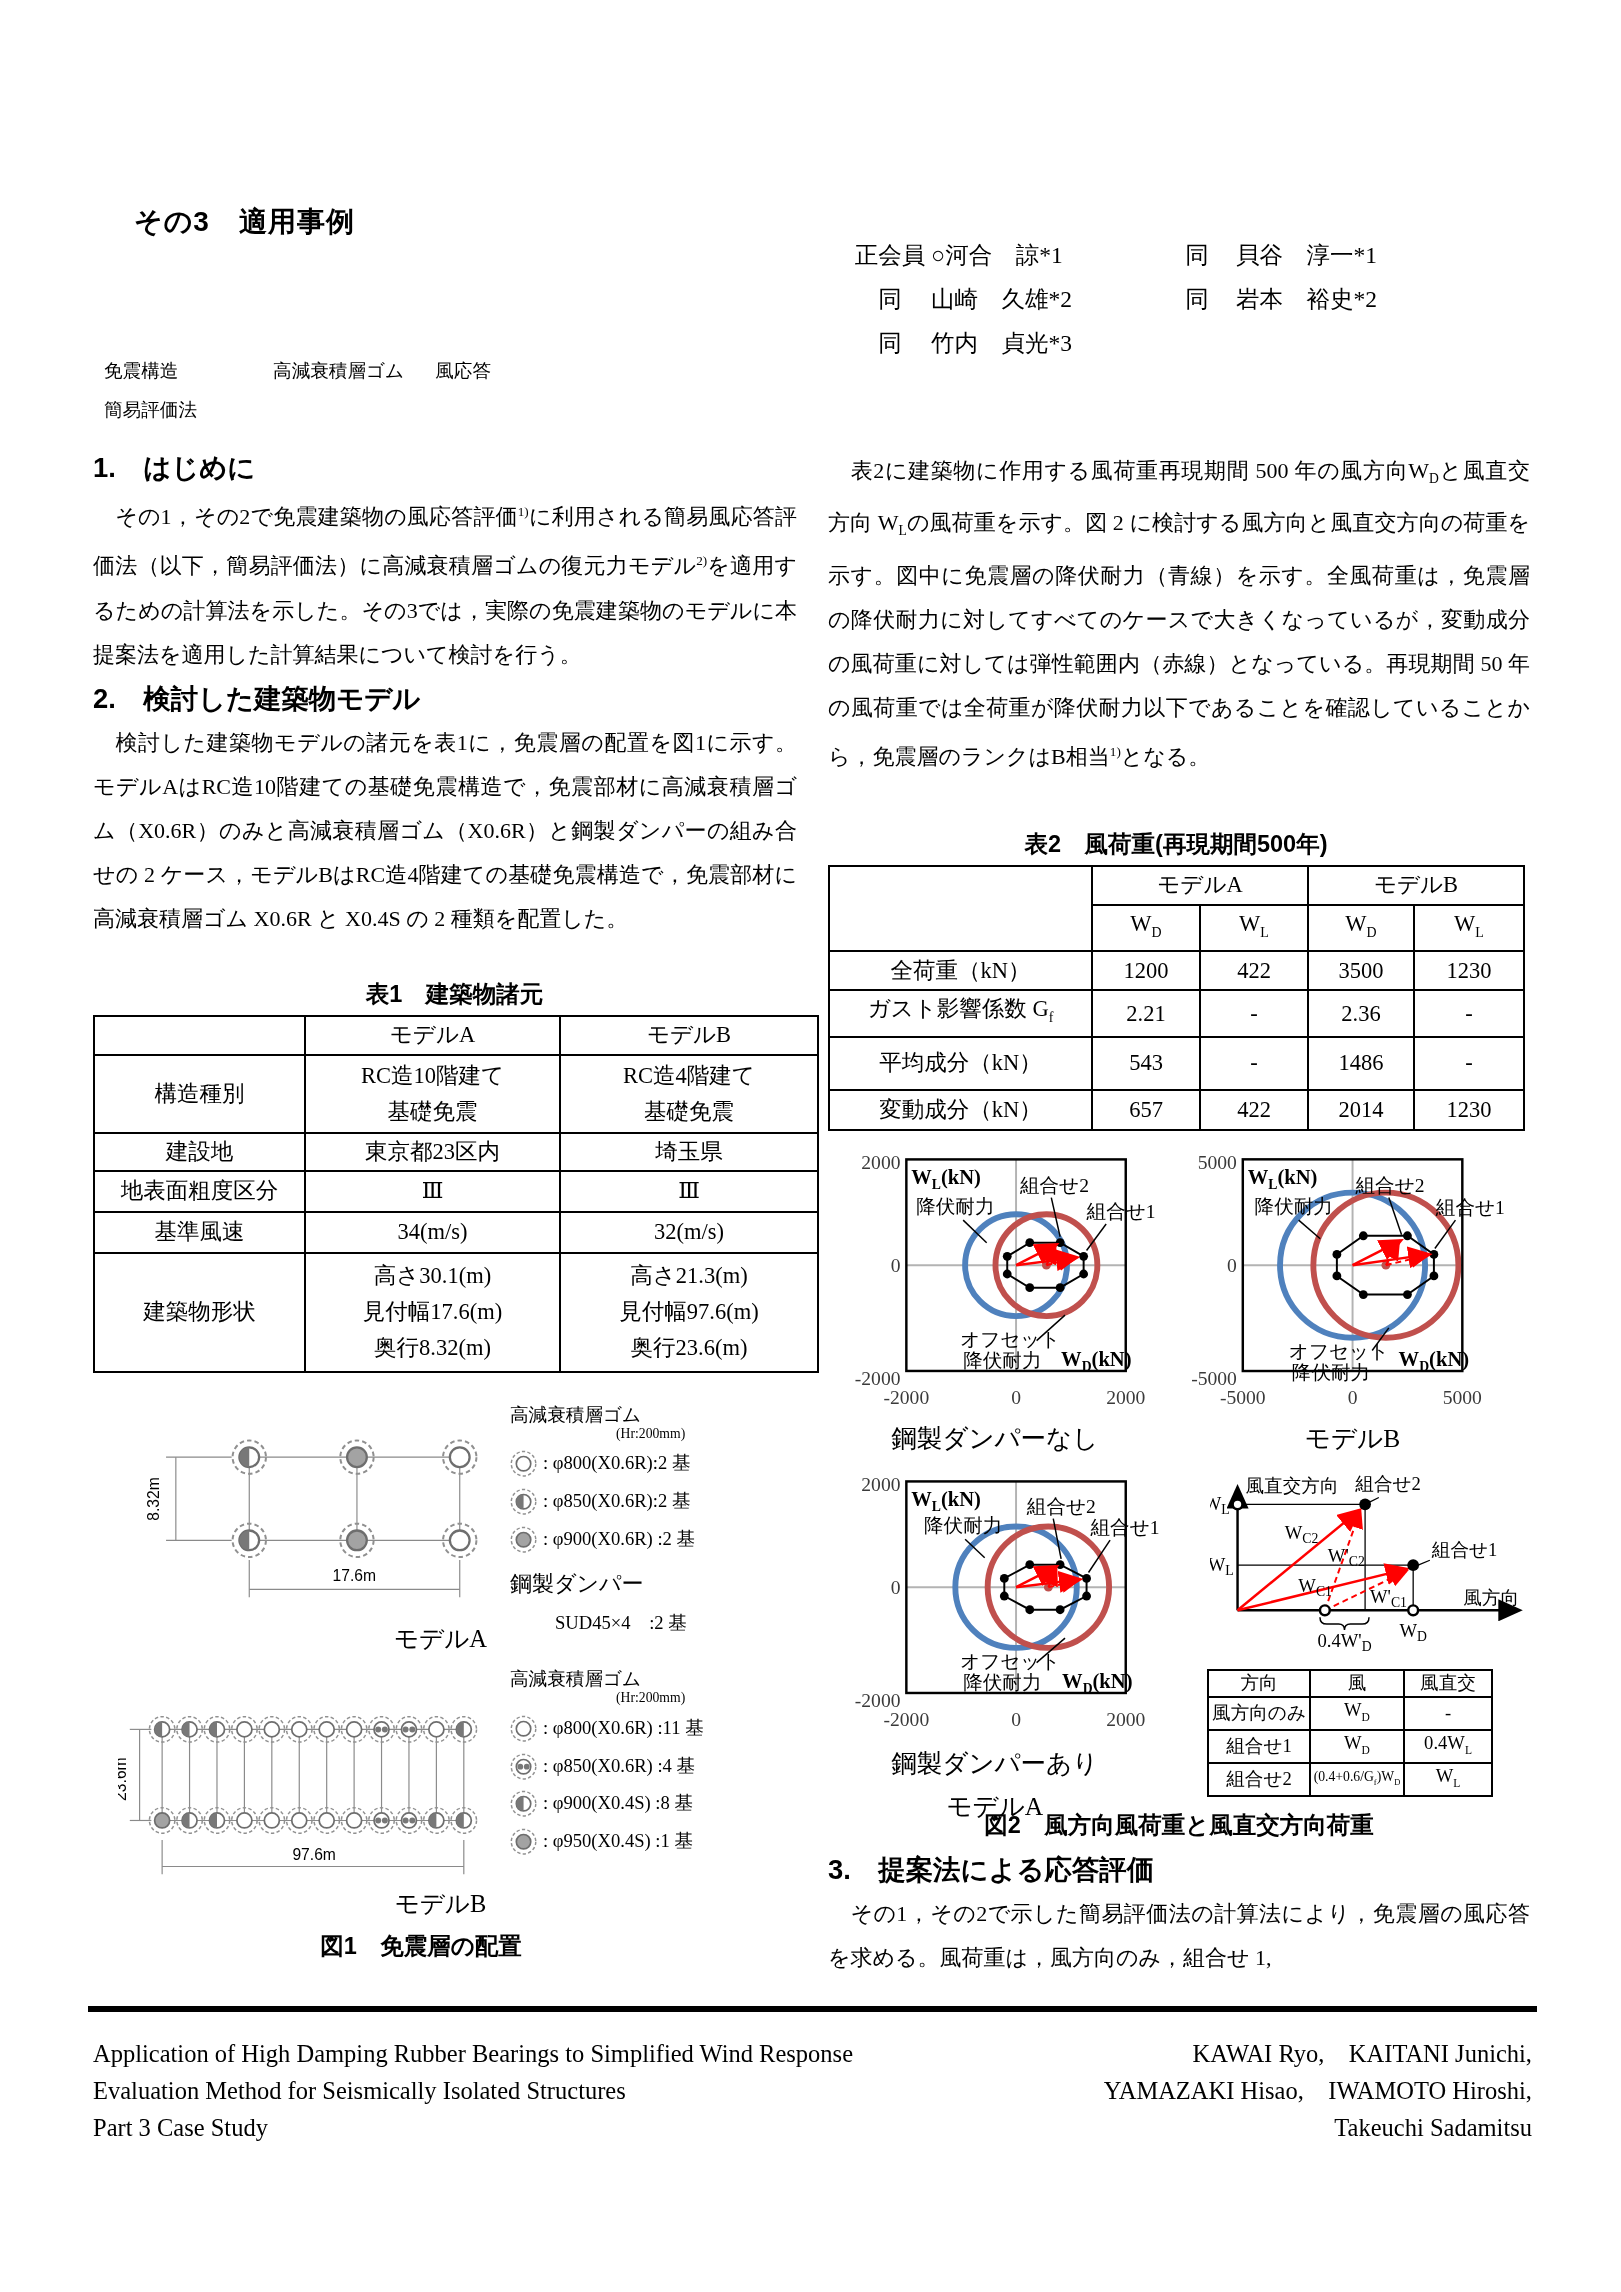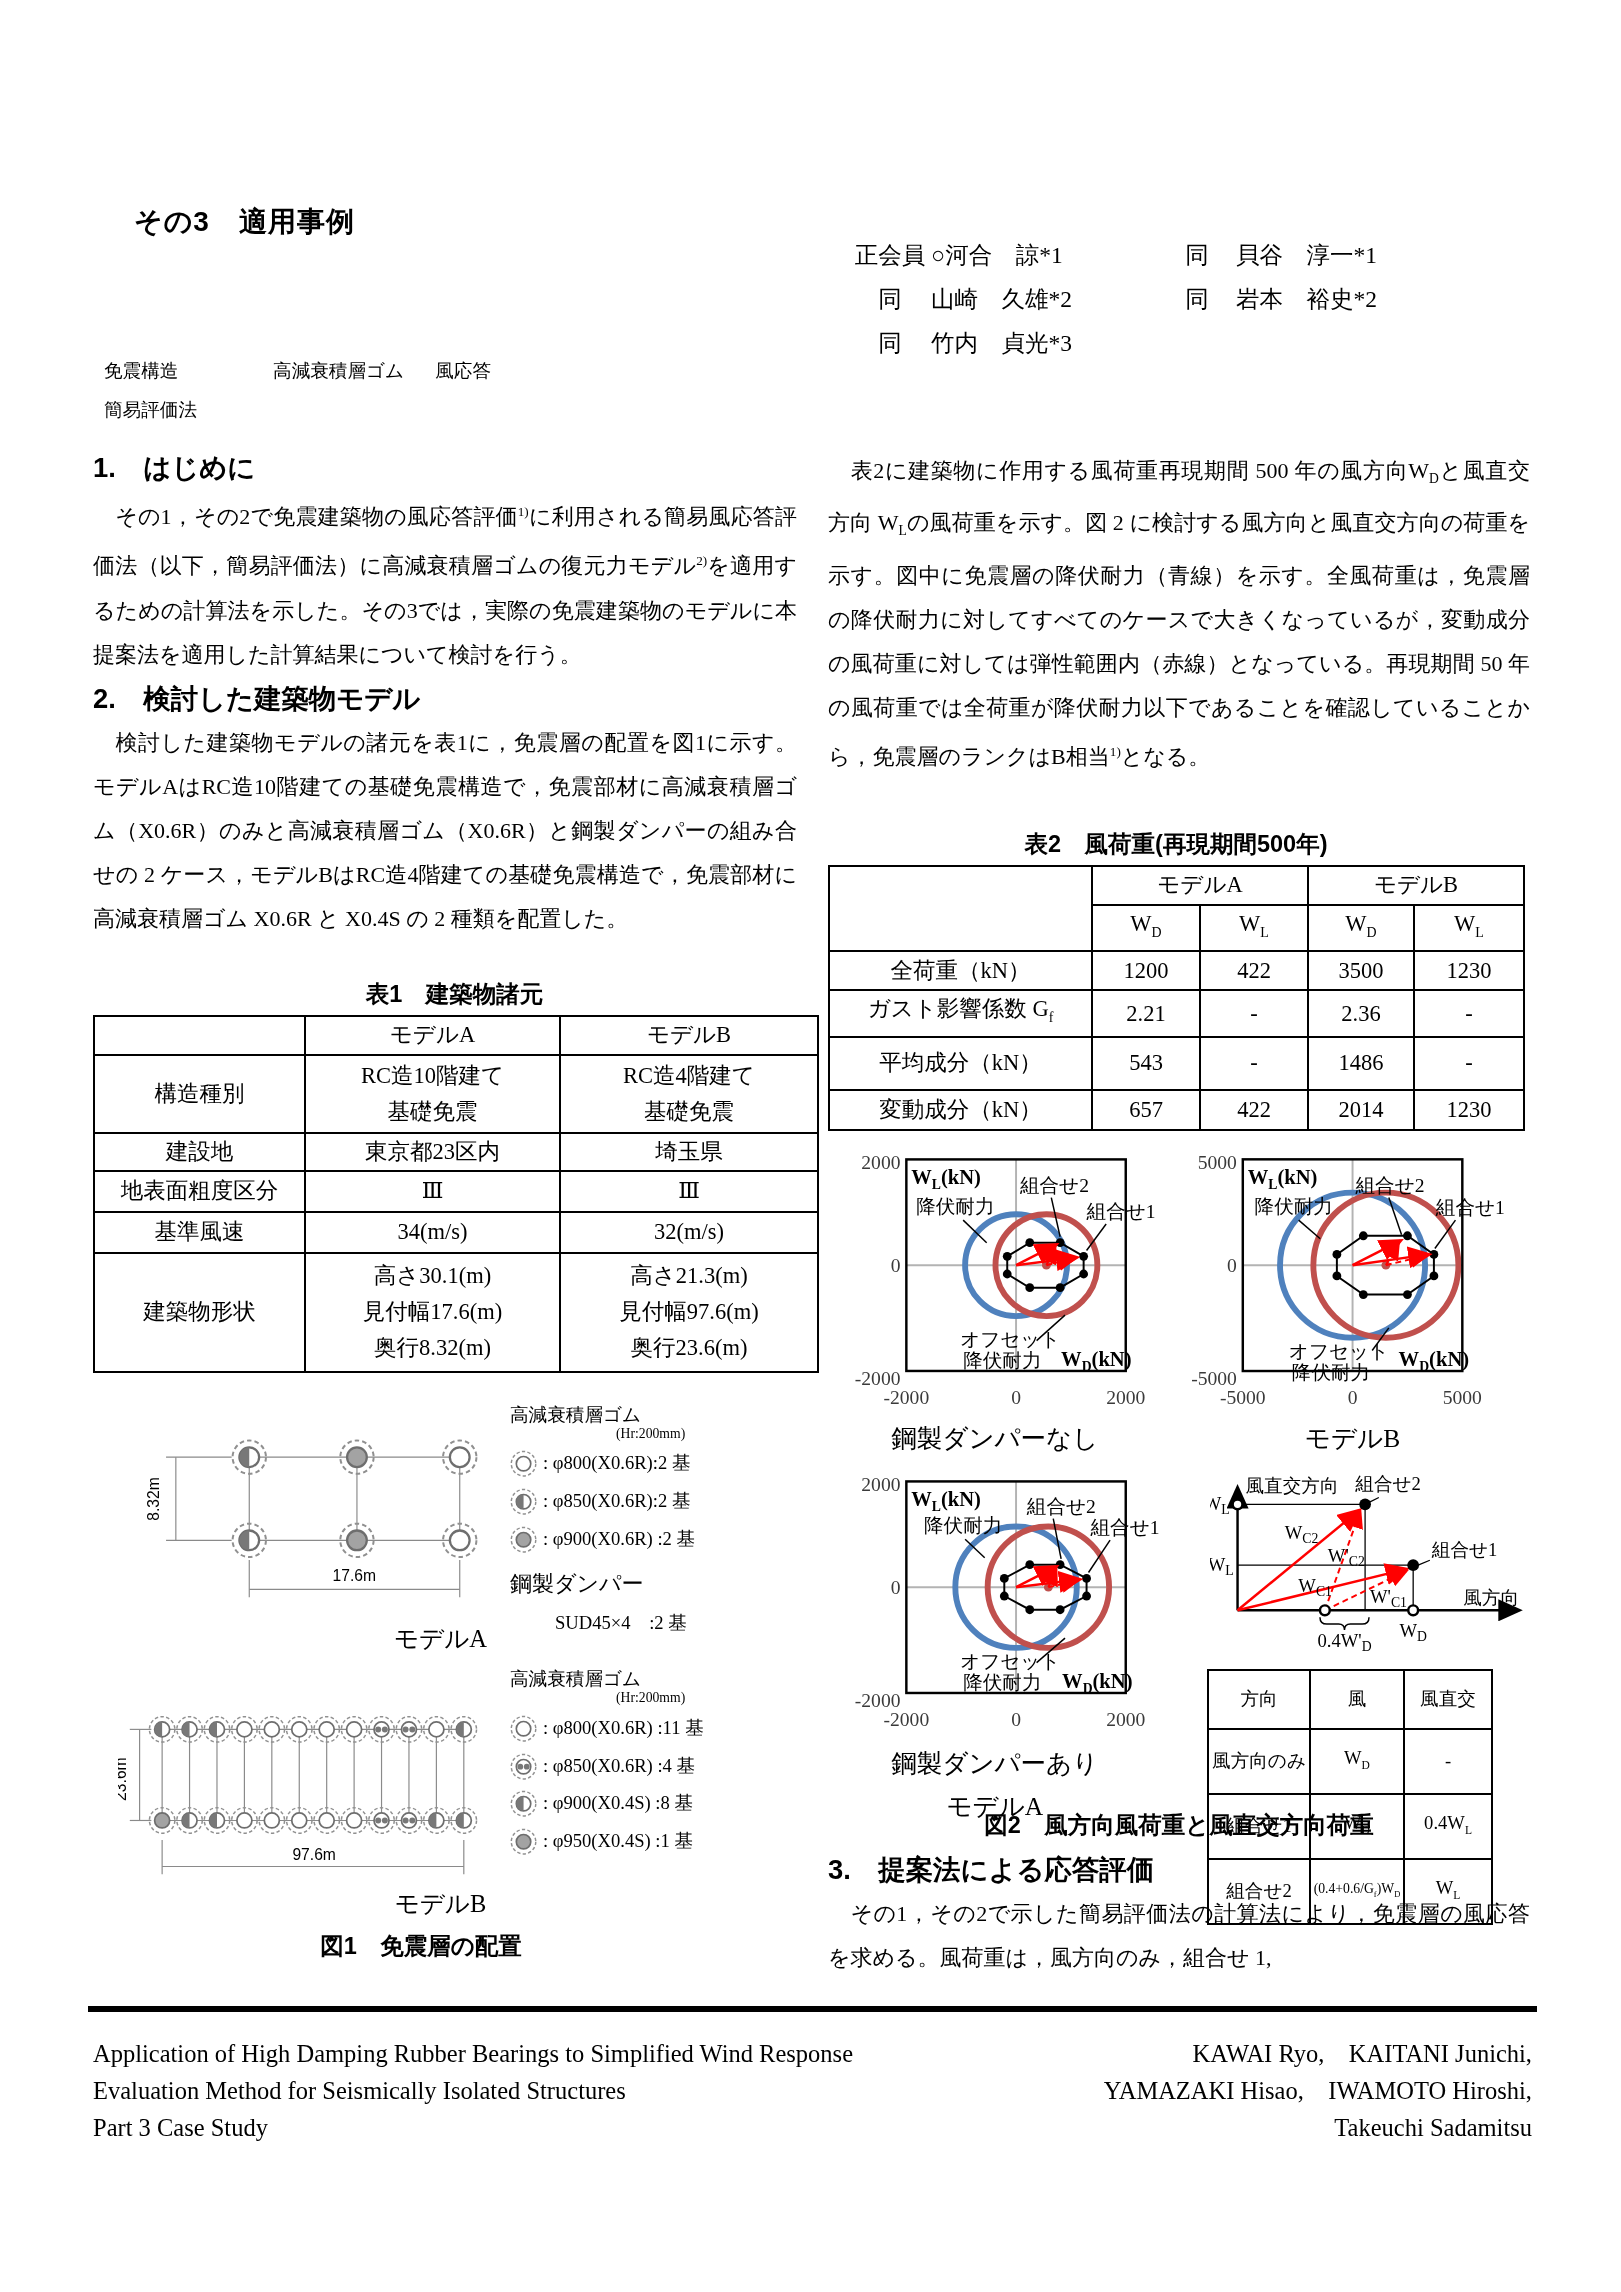--- a/index.html
+++ b/index.html
@@ -23,21 +23,21 @@
   
   .tcap{font:bold 23.5px/33px "Liberation Sans","DejaVu Sans",sans-serif;text-align:center;}
   table.dt{border-collapse:collapse;border:2.9px solid #000;table-layout:fixed;}
   table.dt th,table.dt td{border:2px solid #000;text-align:center;vertical-align:middle;
       font-weight:normal;font-size:22.5px;line-height:36px;padding:0 3.9px;
       font-family:"Liberation Serif","DejaVu Serif",serif;}
   .pre{white-space:pre-line;}
   td sub,th sub{font-size:0.62em;}
   table.mt{border-collapse:collapse;border:2px solid #000;table-layout:fixed;}
   table.mt th,table.mt td{border:2px solid #000;text-align:center;vertical-align:middle;
-      font-weight:normal;font-size:18.6px;line-height:24.5px;padding:16px 2px;
+      font-weight:normal;font-size:18.6px;line-height:24.5px;padding:0 2px;
       font-family:"Liberation Serif","DejaVu Serif",serif;}
   table.mt td.sm{font-size:13.7px;}
   
   .figcap{font-size:24.5px;text-align:center;}
   .figcap-b{font:bold 23.5px/31px "Liberation Sans","DejaVu Sans",sans-serif;text-align:center;}
   .lg-title{font-size:18.6px;}
   .lg-hr{font-size:13.7px;margin-left:106px;margin-top:-2px;}
   .lg-row{display:flex;align-items:flex-start;height:29px;margin-top:8.8px;font-size:18.6px;}
   .lg-row svg{margin-right:3.9px;flex:0 0 auto;}
   .lg-damper{font-size:22px;margin-top:13.7px;}

